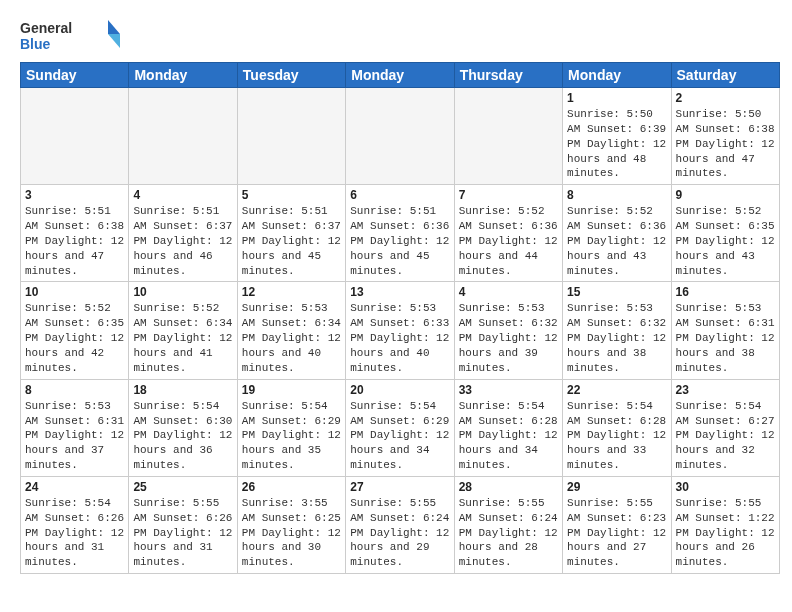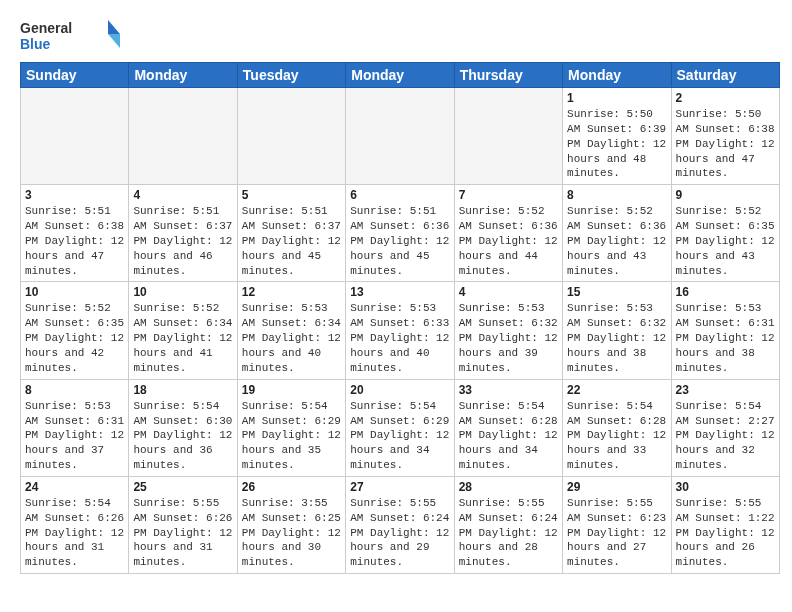--- a/index.html
+++ b/index.html
@@ -278,21 +278,21 @@
           <td>
             <span class="day-num">22</span>
             <div class="day-info">Sunrise: 5:54 AM
 Sunset: 6:28 PM
 Daylight: 12 hours
 and 33 minutes.</div>
           </td>
           <td>
             <span class="day-num">23</span>
             <div class="day-info">Sunrise: 5:54 AM
-Sunset: 2:27 PM
+Sunset: 6:27 PM
 Daylight: 12 hours
 and 32 minutes.</div>
           </td>
         </tr>
         <tr>
           <td>
             <span class="day-num">24</span>
             <div class="day-info">Sunrise: 5:54 AM
 Sunset: 6:26 PM
 Daylight: 12 hours

